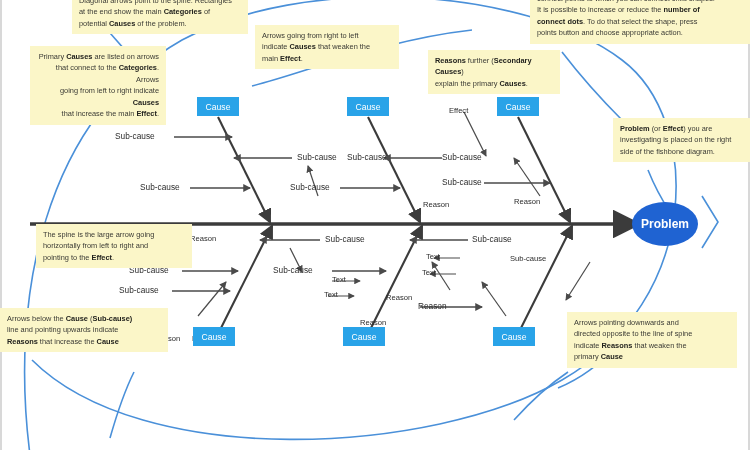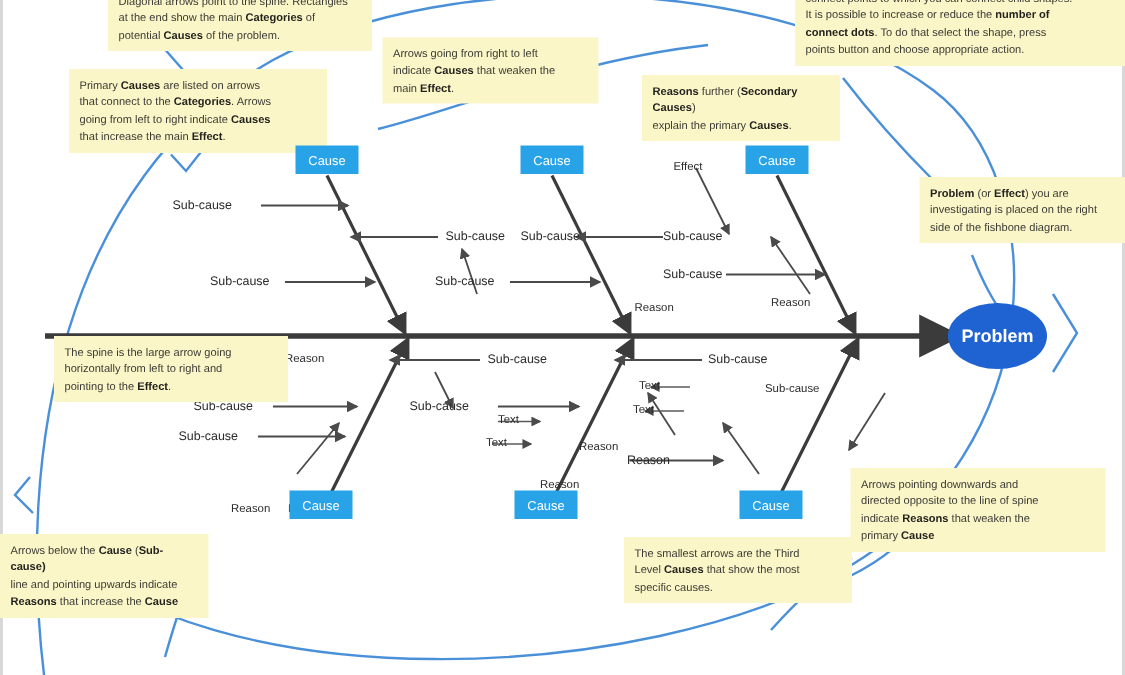--- a/index.html
+++ b/index.html
@@ -165,21 +165,21 @@
   <div class="dlabel sm" style="left:330px;top:275px;">Text</div>
   <div class="dlabel sm" style="left:322px;top:290px;">Text</div>
   <div class="dlabel sm" style="left:424px;top:252px;">Text</div>
   <div class="dlabel sm" style="left:420px;top:268px;">Text</div>
 
   <div class="note" style="left:70px;top:-10px;width:176px;">
       <div>Diagonal arrows point to the spine. Rectangles</div>
       <div>at the end show the main <b>Categories</b> of</div>
       <div>potential <b>Causes</b> of the problem.</div>
     </div>
-  <div class="note" style="left:44px;top:46px;width:172px;">
+  <div class="note" style="left:28px;top:46px;width:136px;text-align:right;">
       <div>Primary <b>Causes</b> are listed on arrows</div>
       <div>that connect to the <b>Categories</b>. Arrows</div>
       <div>going from left to right indicate <b>Causes</b></div>
       <div>that increase the main <b>Effect</b>.</div>
     </div>
   <div class="note" style="left:253px;top:25px;width:144px;">
       <div>Arrows going from right to left</div>
       <div>indicate <b>Causes</b> that weaken the</div>
       <div>main <b>Effect</b>.</div>
     </div>
@@ -196,29 +196,24 @@
   <div class="note" style="left:611px;top:118px;width:139px;">
       <div><b>Problem</b> (or <b>Effect</b>) you are</div>
       <div>investigating is placed on the right</div>
       <div>side of the fishbone diagram.</div>
     </div>
   <div class="note" style="left:34px;top:224px;width:156px;">
       <div>The spine is the large arrow going</div>
       <div>horizontally from left to right and</div>
       <div>pointing to the <b>Effect</b>.</div>
     </div>
-  <div class="note" style="left:-2px;top:308px;width:139px;margin-top:48px;">
+  <div class="note" style="left:-2px;top:308px;width:168px;">
       <div>Arrows below the <b>Cause</b> (<b>Sub-cause)</b></div>
       <div>line and pointing upwards indicate</div>
       <div><b>Reasons</b> that increase the <b>Cause</b></div>
-    </div>
-  <div class="note" style="left:414px;top:358px;width:152px;">
-      <div>The smallest arrows are the Third</div>
-      <div>Level <b>Causes</b> that show the most</div>
-      <div>specific causes.</div>
     </div>
   <div class="note" style="left:565px;top:312px;width:170px;">
       <div>Arrows pointing downwards and</div>
       <div>directed opposite to the line of spine</div>
       <div>indicate <b>Reasons</b> that weaken the</div>
       <div>primary <b>Cause</b></div>
     </div>
 
 </div>
 

